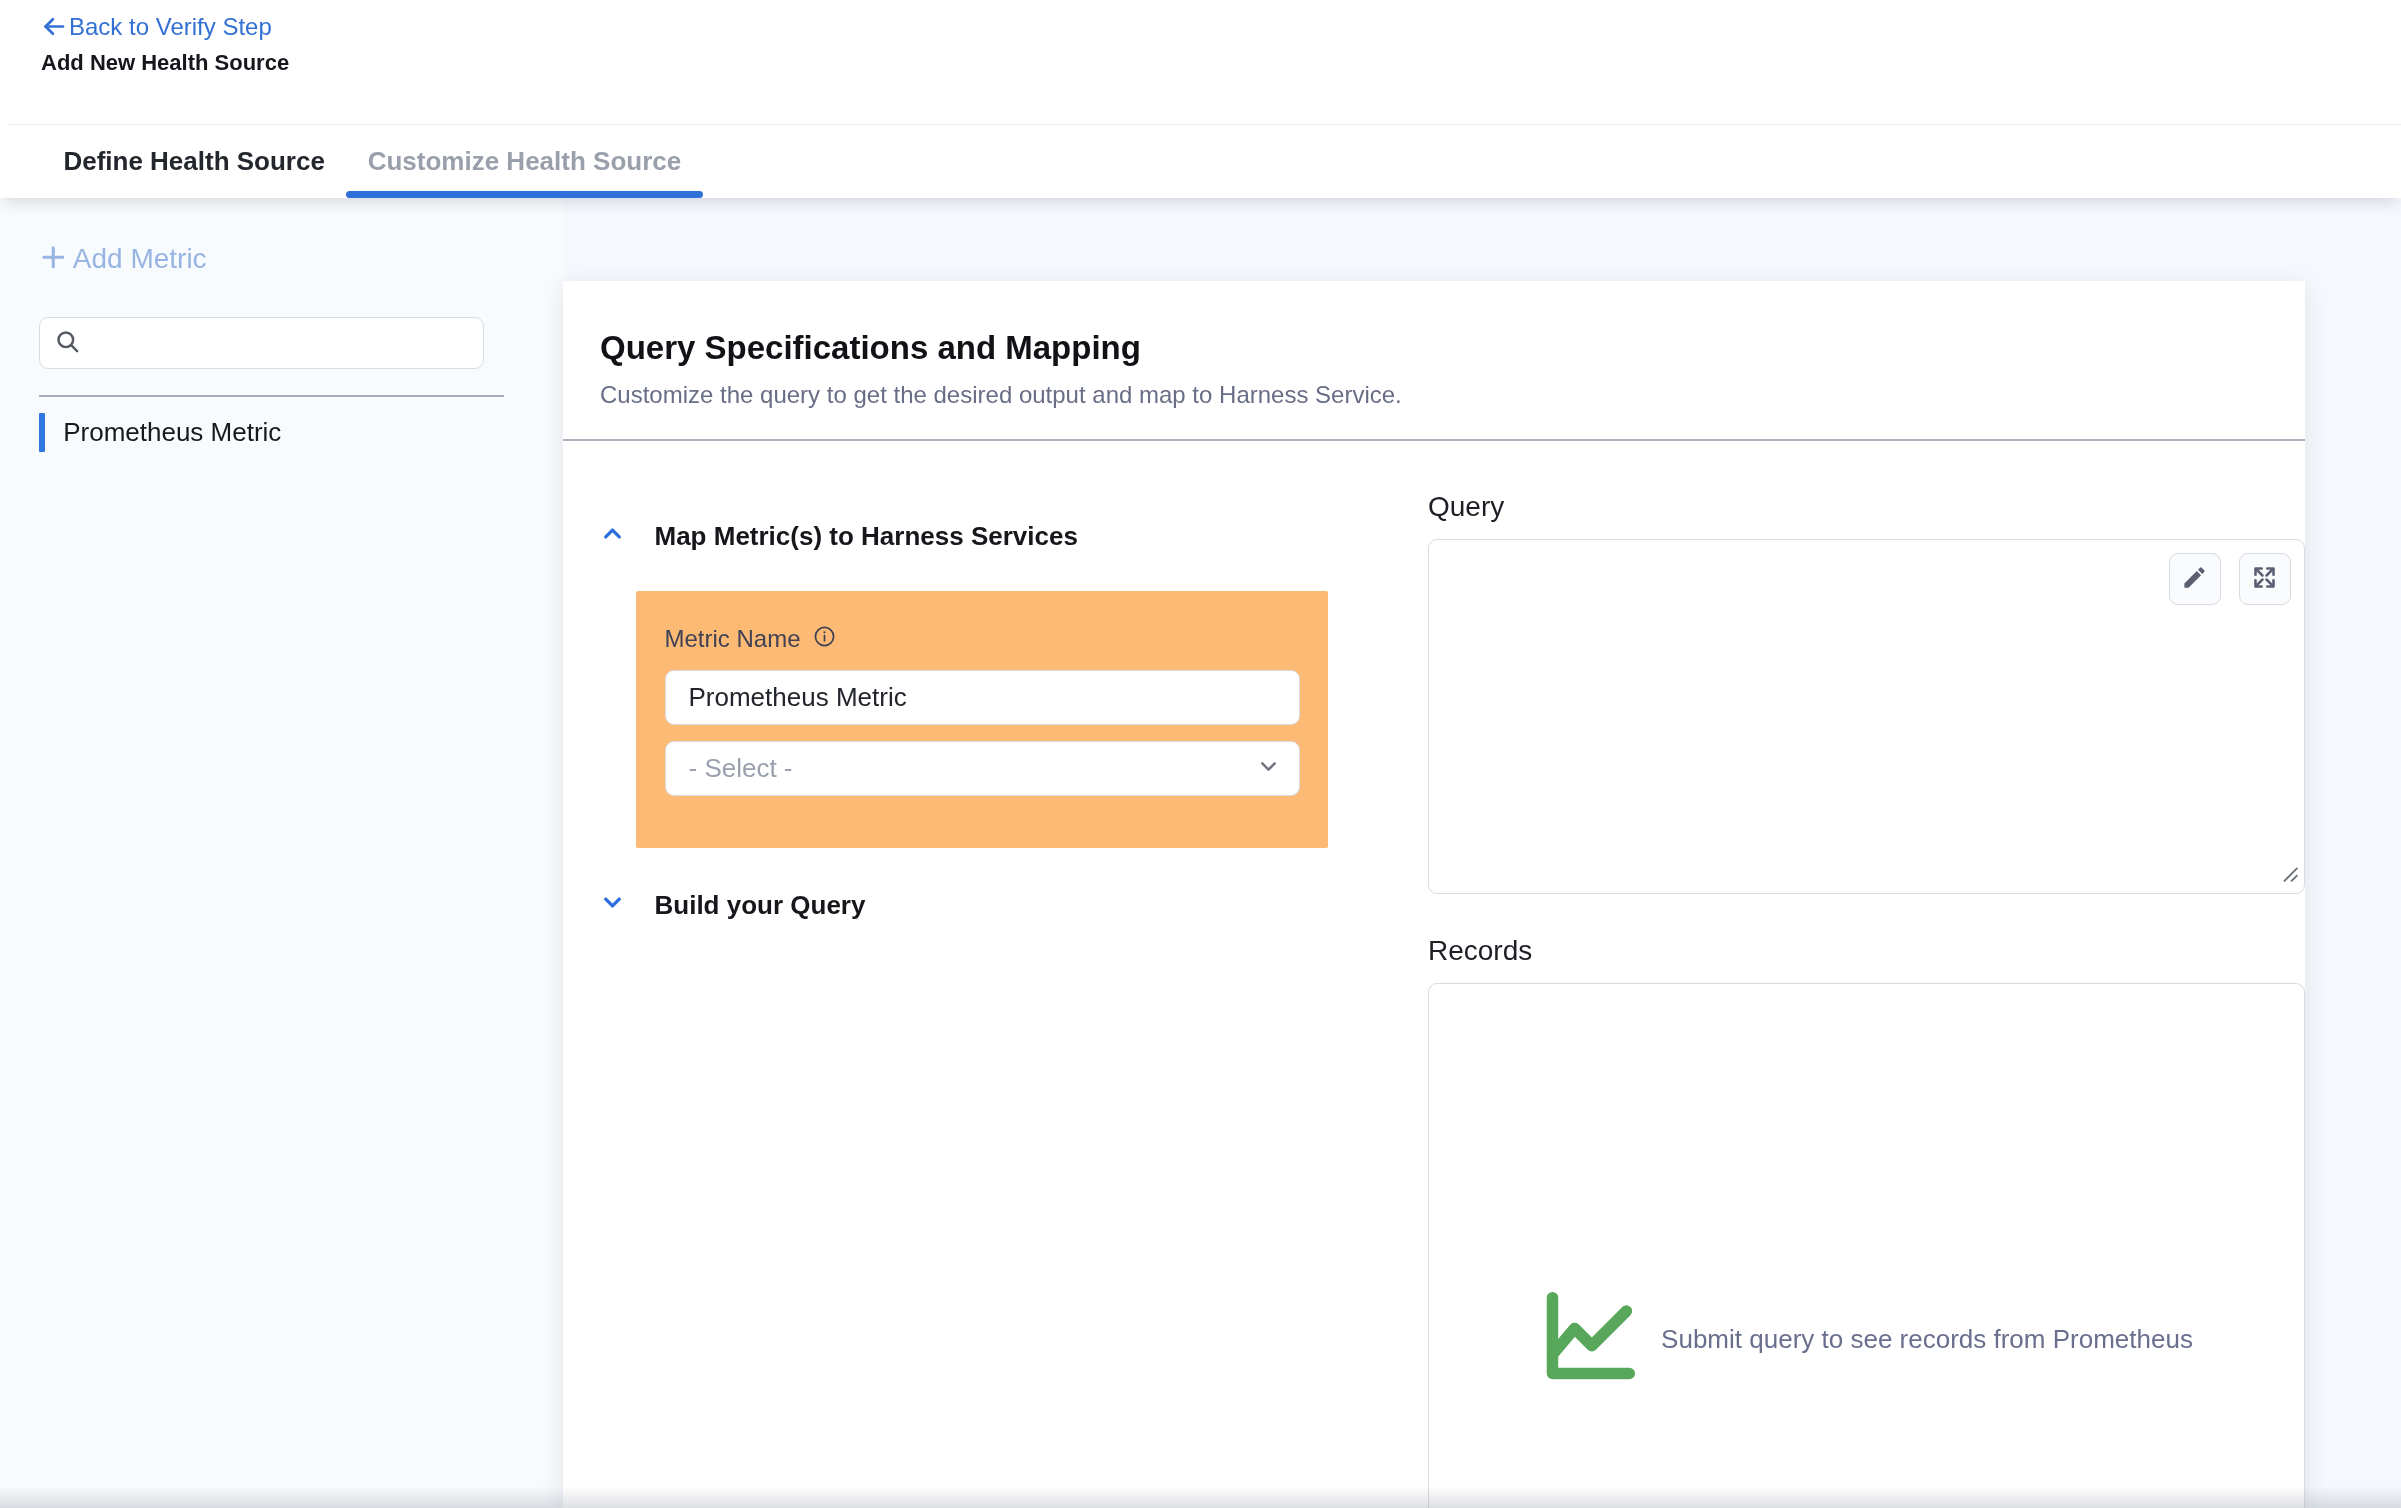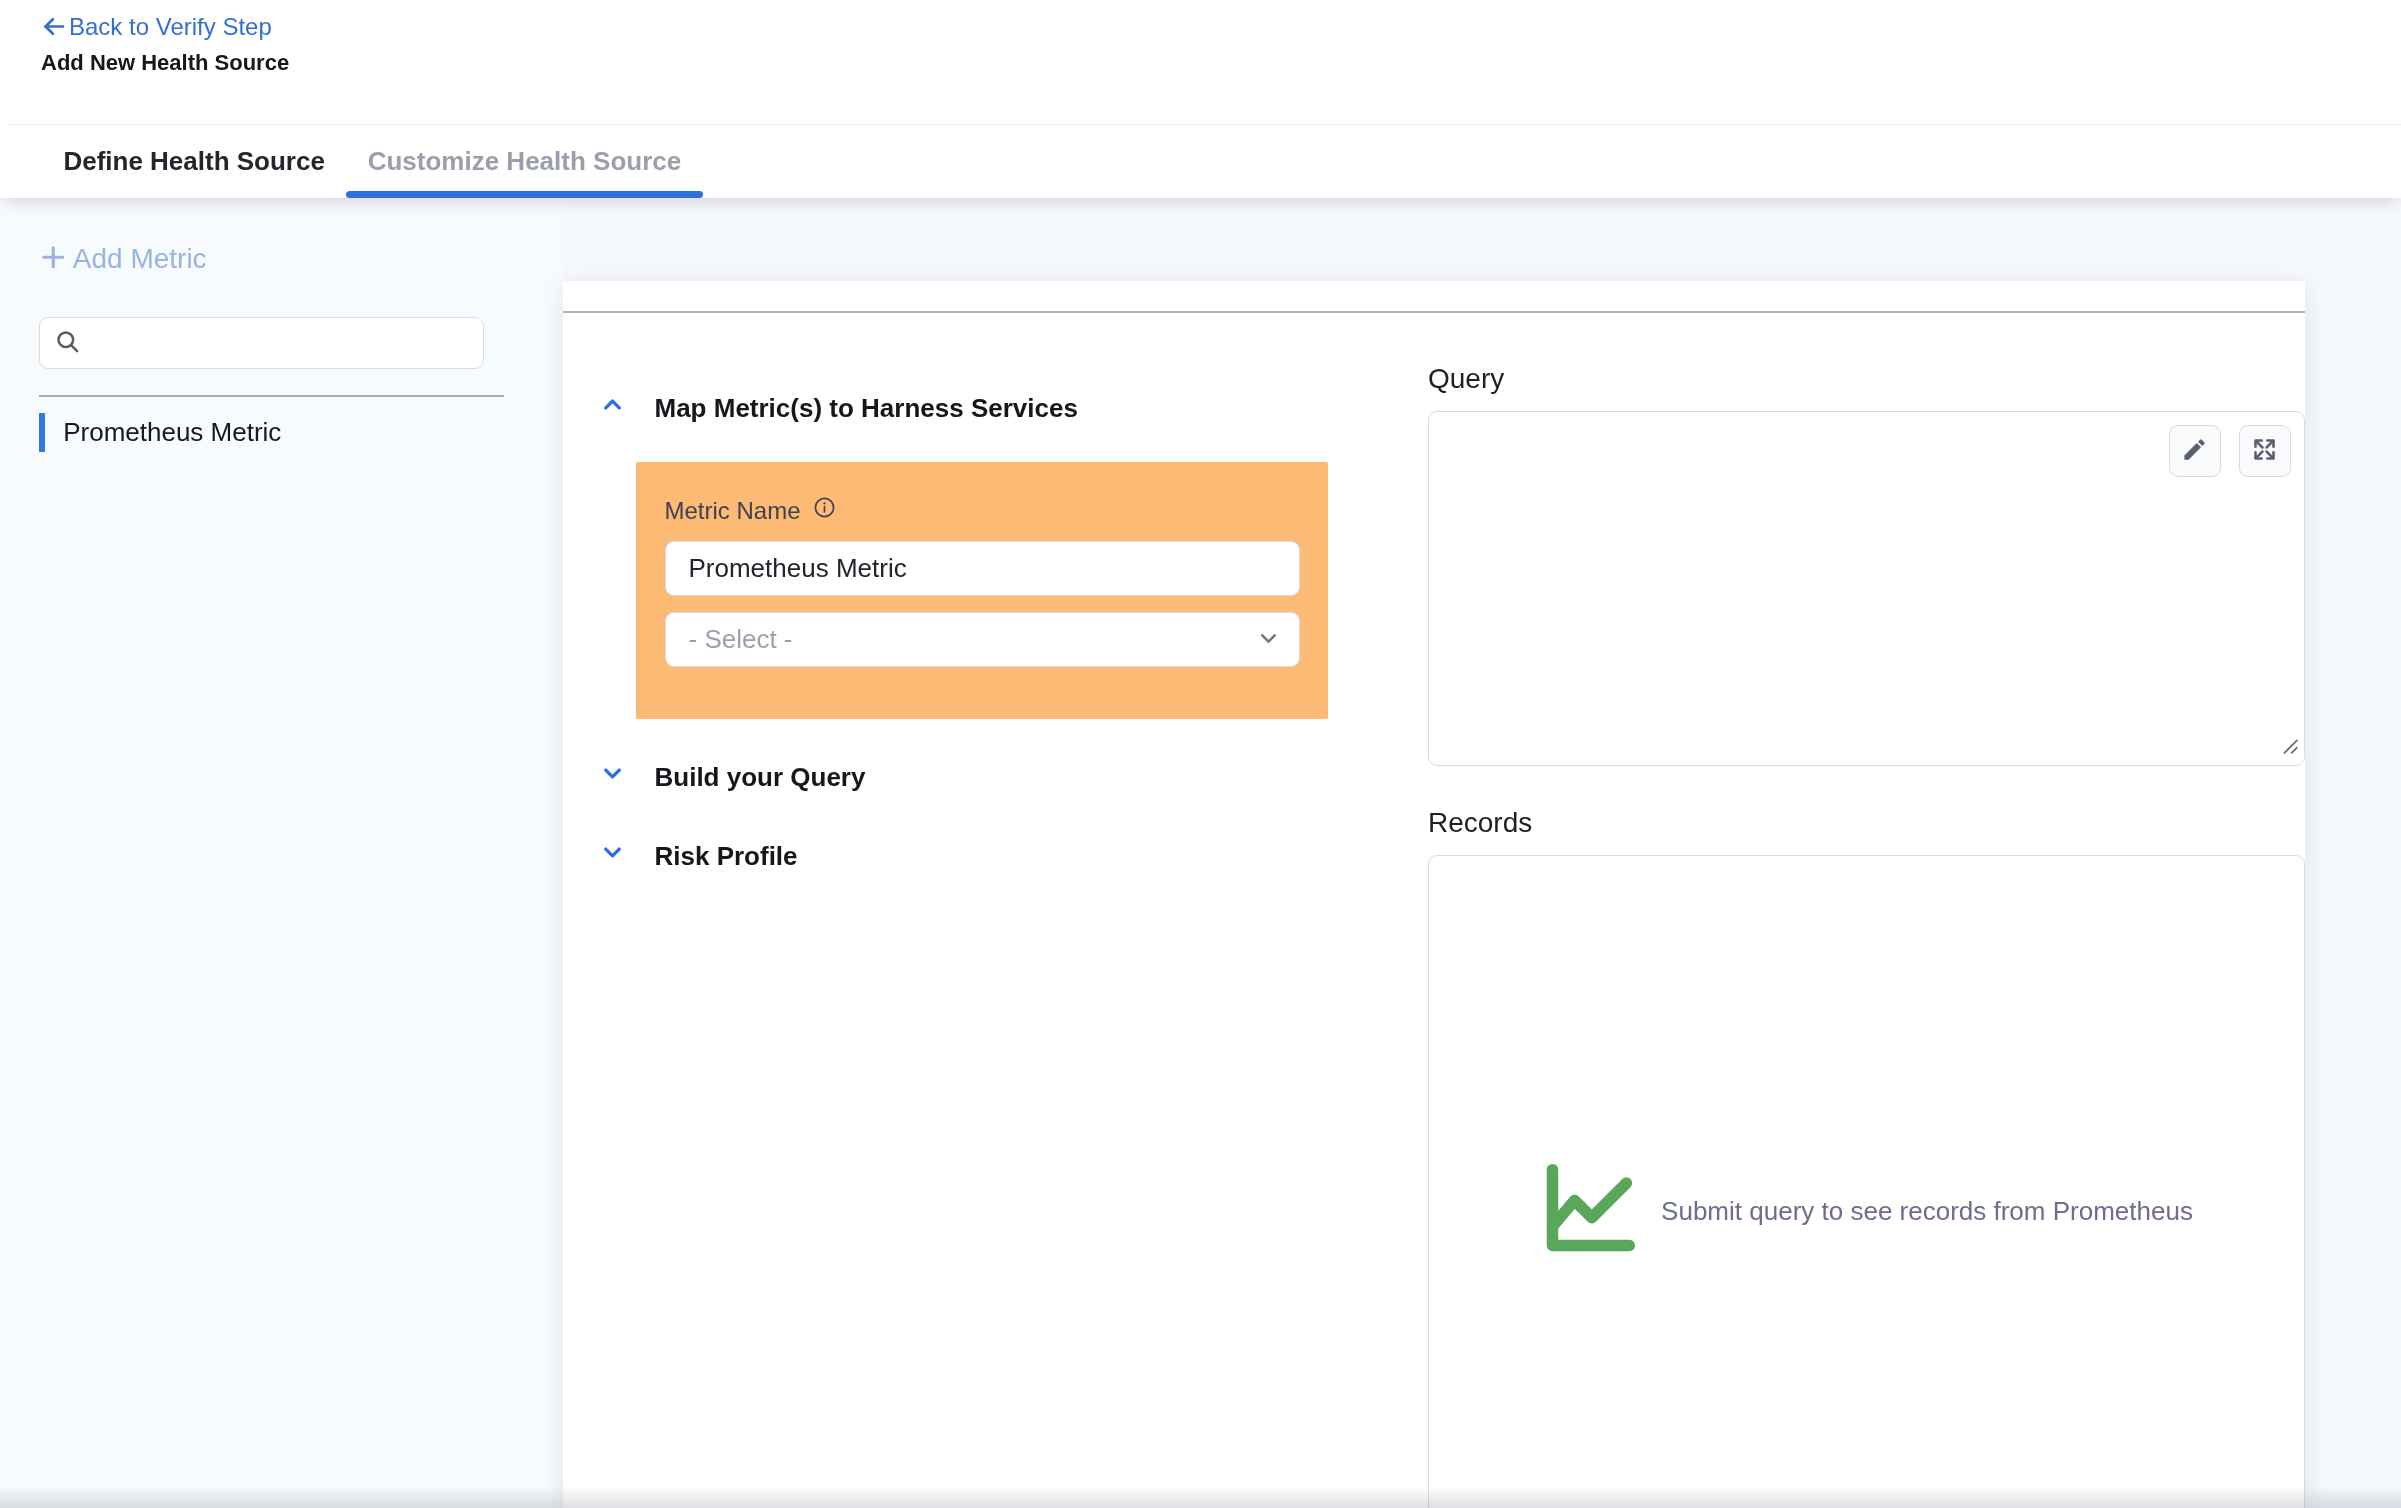--- a/index.html
+++ b/index.html
@@ -207,20 +207,24 @@
 
     <div class="sidebar-divider"></div>
 
     <div class="metric-item">
       <div class="metric-bar"></div>
       <div class="metric-label">Prometheus Metric</div>
     </div>
   </div>
 
   <div class="card">
+    <div class="card-header">
+      <div class="card-title">Query Specifications and Mapping</div>
+      <div class="card-subtitle">Customize the query to get the desired output and map to Harness Service.</div>
+    </div>
     <div class="card-divider"></div>
 
     <div class="columns">
 
       <div class="col-left">
 
         <div class="section-header section-map">
           <span>
             <svg width="27" height="27" viewBox="0 0 24 24" fill="none" stroke="#2e6fe0" stroke-width="3" stroke-linecap="round" stroke-linejoin="round">
               <path d="m6 15 6-6 6 6"></path>
@@ -254,28 +258,20 @@
 
         <div class="section-header section-build">
           <span>
             <svg width="27" height="27" viewBox="0 0 24 24" fill="none" stroke="#2e6fe0" stroke-width="3" stroke-linecap="round" stroke-linejoin="round">
               <path d="m6 9 6 6 6-6"></path>
             </svg>
           </span>
           <span>Build your Query</span>
         </div>
 
-        <div class="section-header section-risk">
-          <span>
-            <svg width="27" height="27" viewBox="0 0 24 24" fill="none" stroke="#2e6fe0" stroke-width="3" stroke-linecap="round" stroke-linejoin="round">
-              <path d="m6 9 6 6 6-6"></path>
-            </svg>
-          </span>
-          <span>Risk Profile</span>
-        </div>
       </div>
 
       <div class="col-right">
 
         <div class="io-label">Query</div>
         <div class="query-wrap">
           <textarea class="query-area" style=""></textarea>
           <div class="box-actions">
             <div class="icon-btn">
               <span>

